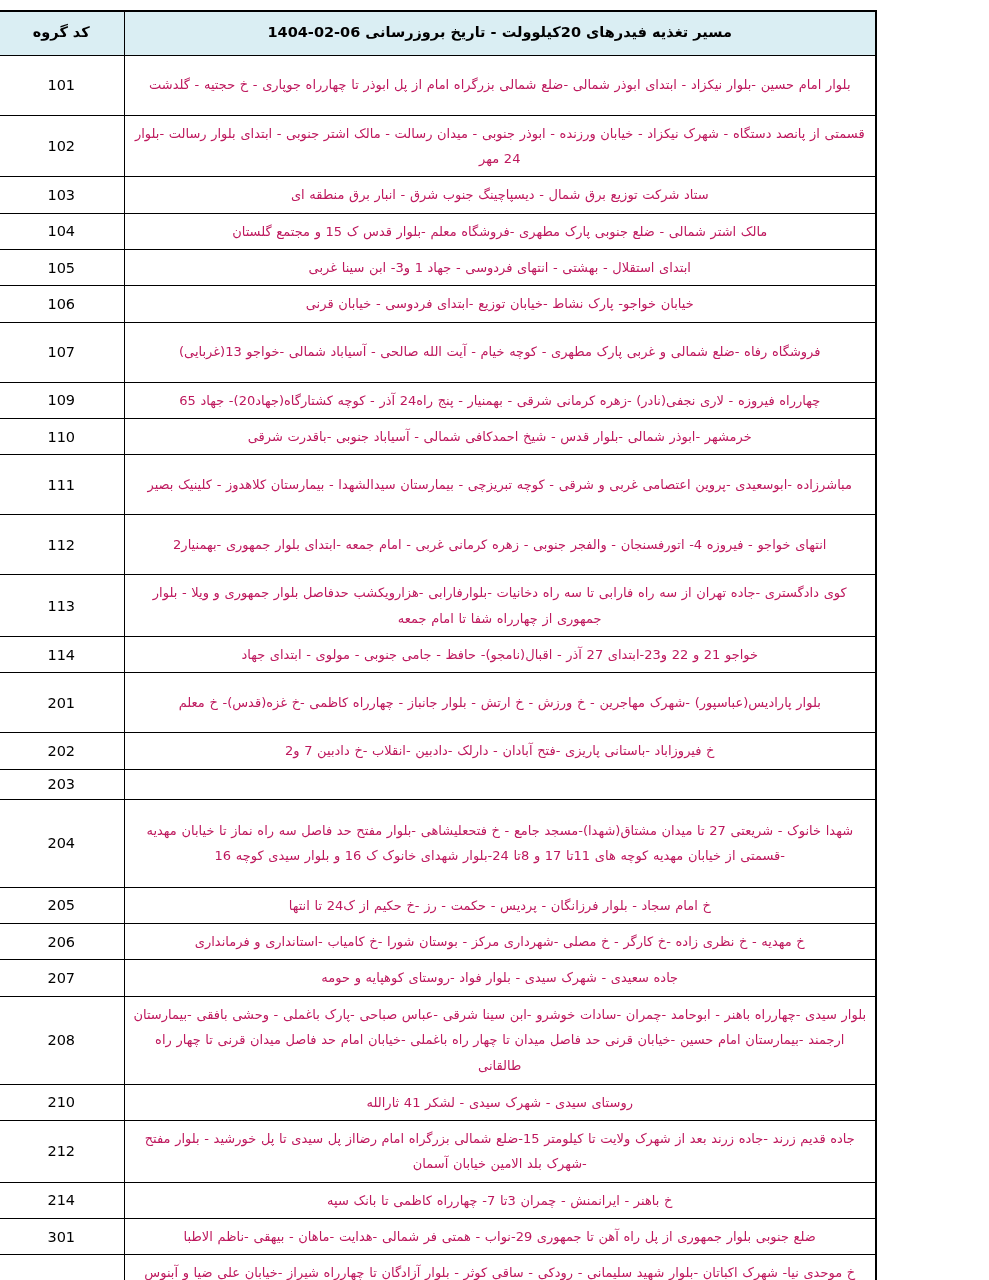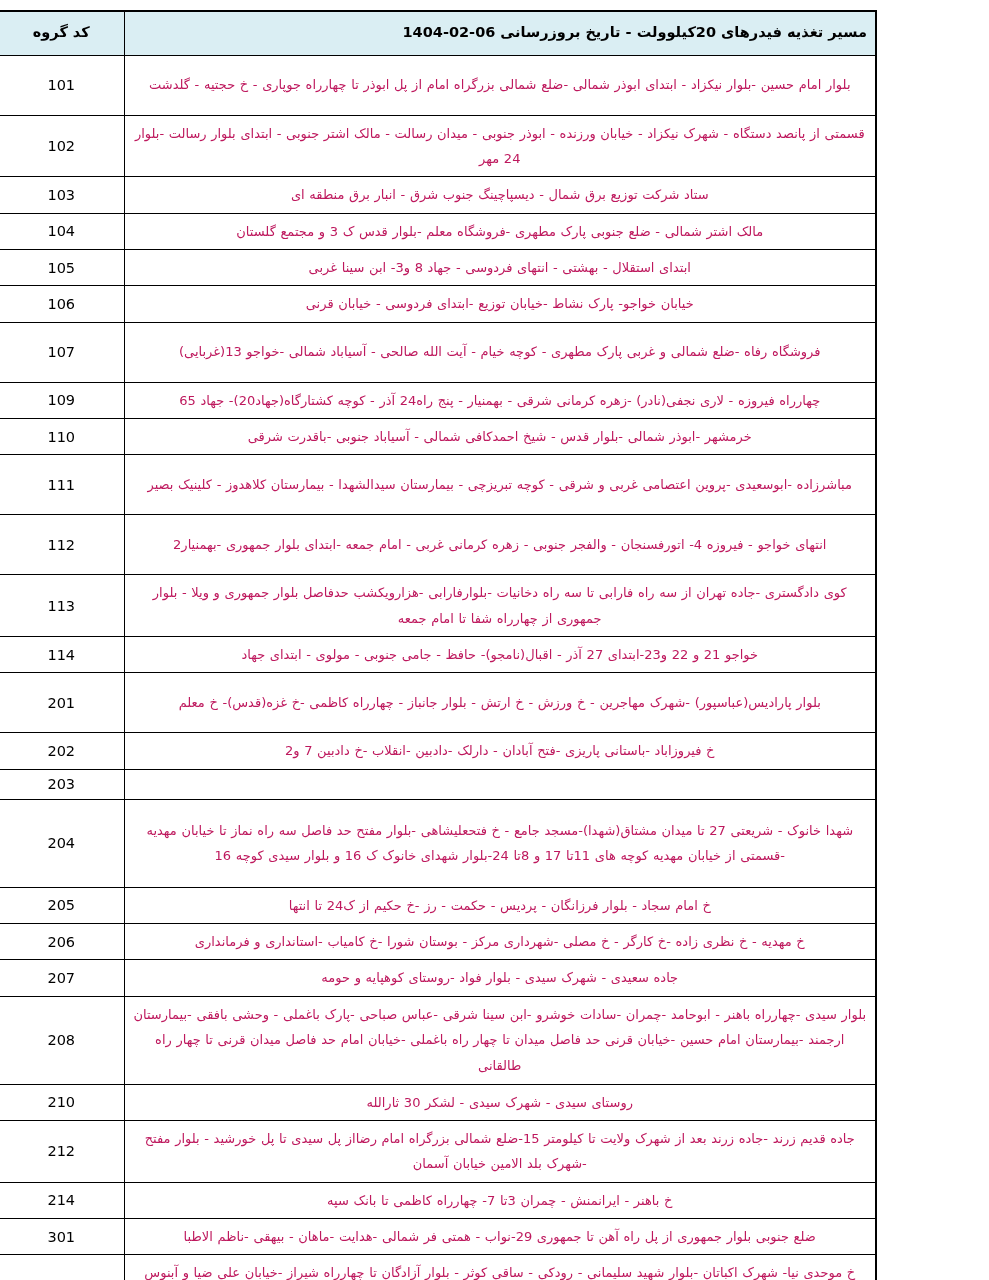--- a/index.html
+++ b/index.html
@@ -48,21 +48,21 @@
     background: #daeef3;
     font-weight: bold;
     font-size: 14.5px;
     line-height: 1.5;
     color: #000000;
     text-align: center;
     height: 44px;
     border-bottom: 2.2px solid #000000;
   }
   th.route-head {
-    text-align: right;
+    text-align: center;
   }
   th.code-head {
     text-align: center;
   }
   td.route-cell {
     font-size: 13px;
     line-height: 1.95;
     text-align: center;
     color: #be185d;
     font-weight: normal;
@@ -114,27 +114,27 @@
             <td class="code-cell">102</td>
           </tr>
           <tr class="r-1">
             <td class="route-cell">
               <span class="route-text">ستاد شرکت توزیع برق شمال - دیسپاچینگ جنوب شرق - انبار برق منطقه ای</span>
             </td>
             <td class="code-cell">103</td>
           </tr>
           <tr class="r-1">
             <td class="route-cell">
-              <span class="route-text">مالک اشتر شمالی - ضلع جنوبی پارک مطهری -فروشگاه معلم -بلوار قدس ک 3 و مجتمع گلستان</span>
+              <span class="route-text">مالک اشتر شمالی - ضلع جنوبی پارک مطهری -فروشگاه معلم -بلوار قدس ک 15 و مجتمع گلستان</span>
             </td>
             <td class="code-cell">104</td>
           </tr>
           <tr class="r-1">
             <td class="route-cell">
-              <span class="route-text">ابتدای استقلال - بهشتی - انتهای فردوسی - جهاد 8 و3- ابن سینا غربی</span>
+              <span class="route-text">ابتدای استقلال - بهشتی - انتهای فردوسی - جهاد 1 و3- ابن سینا غربی</span>
             </td>
             <td class="code-cell">105</td>
           </tr>
           <tr class="r-1">
             <td class="route-cell">
               <span class="route-text">خیابان خواجو- پارک نشاط -خیابان توزیع -ابتدای فردوسی - خیابان قرنی</span>
             </td>
             <td class="code-cell">106</td>
           </tr>
           <tr class="r-2">
@@ -222,21 +222,21 @@
             <td class="code-cell">207</td>
           </tr>
           <tr class="r-3">
             <td class="route-cell">
               <span class="route-text">بلوار سیدی -چهارراه باهنر - ابوحامد -چمران -سادات خوشرو -ابن سینا شرقی -عباس صباحی -پارک باغملی - وحشی بافقی -بیمارستان ارجمند -بیمارستان امام حسین -خیابان قرنی حد فاصل میدان تا چهار راه باغملی  -خیابان امام حد فاصل میدان قرنی تا چهار راه طالقانی</span>
             </td>
             <td class="code-cell">208</td>
           </tr>
           <tr class="r-1">
             <td class="route-cell">
-              <span class="route-text">روستای سیدی - شهرک سیدی - لشکر 30 ثارالله</span>
+              <span class="route-text">روستای سیدی - شهرک سیدی - لشکر 41 ثارالله</span>
             </td>
             <td class="code-cell">210</td>
           </tr>
           <tr class="r-2">
             <td class="route-cell">
               <span class="route-text">جاده قدیم زرند -جاده زرند بعد از شهرک ولایت تا کیلومتر 15-ضلع شمالی بزرگراه امام رضااز پل سیدی تا پل خورشید - بلوار مفتح -شهرک بلد الامین خیابان آسمان</span>
             </td>
             <td class="code-cell">212</td>
           </tr>
           <tr class="r-1">

